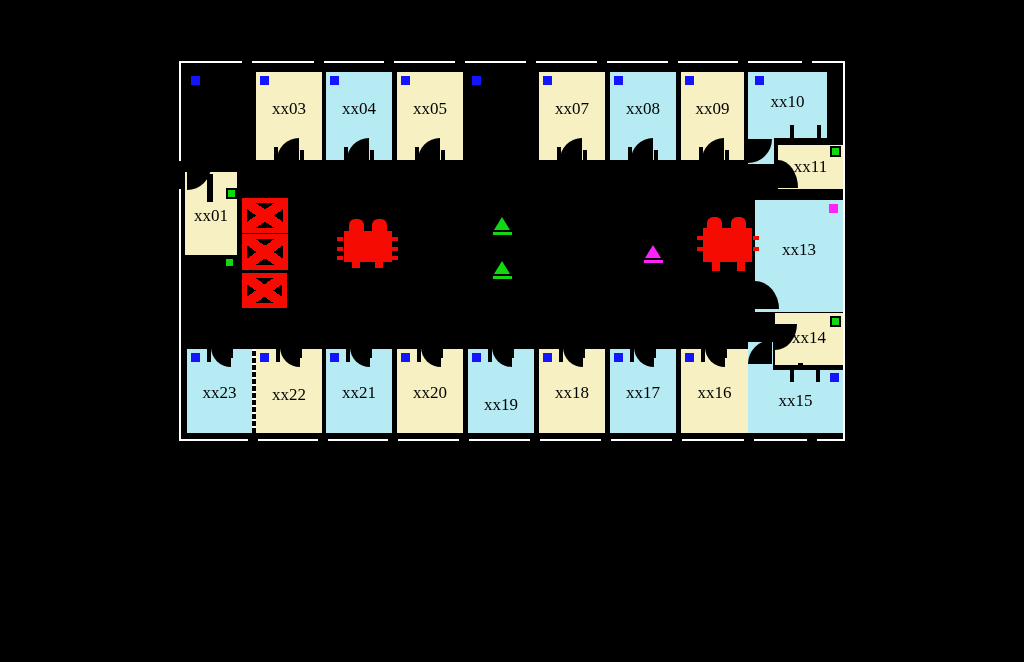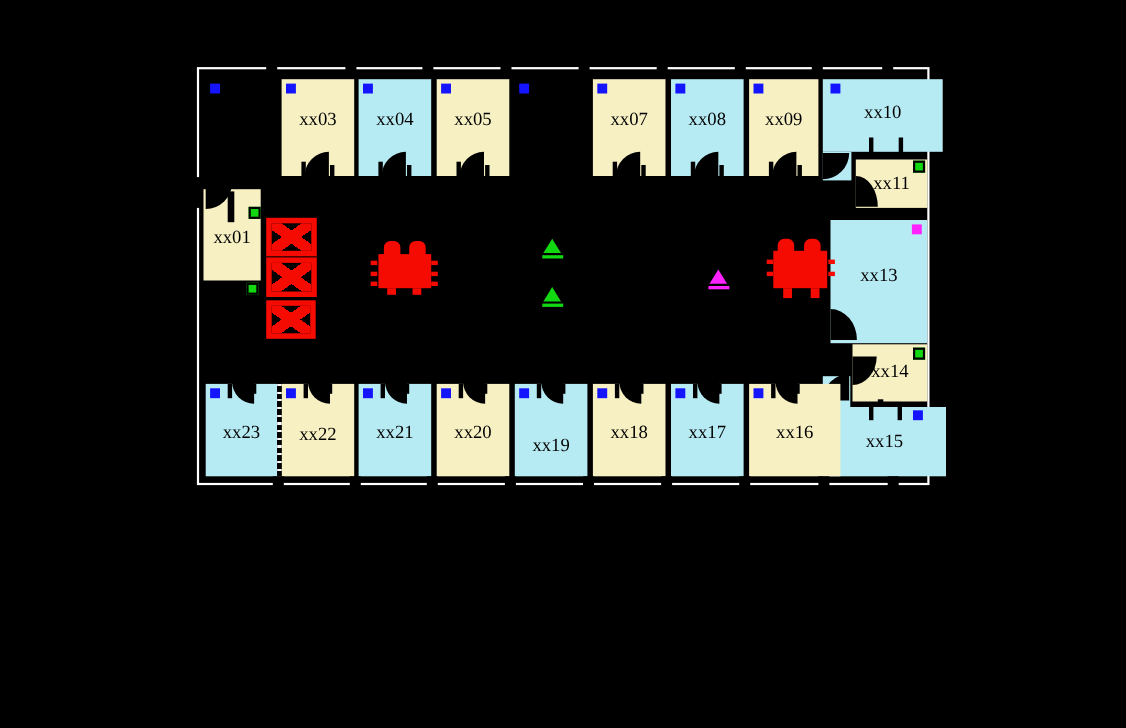--- a/index.html
+++ b/index.html
@@ -63,21 +63,21 @@
     <div class="abs" style="left: 654px; top: 150px; width: 4px; height: 10px; background: rgb(0, 0, 0);"></div>
     <div class="abs" style="left: 631px; top: 138px; width: 22px; height: 22px; background: rgb(0, 0, 0); border-radius: 100% 0px 0px;"></div>
     <div class="abs" style="left: 681px; top: 72px; width: 63px; height: 88px; background: rgb(247, 240, 195);">
       <div class="lbl" style="top: 28px;">xx09</div>
     </div>
     <div class="abs" style="left: 685px; top: 76px; width: 9px; height: 9px; background: rgb(20, 20, 255);"></div>
     <div class="abs" style="left: 699px; top: 147px; width: 4px; height: 13px; background: rgb(0, 0, 0);"></div>
     <div class="abs" style="left: 725px; top: 150px; width: 4px; height: 10px; background: rgb(0, 0, 0);"></div>
     <div class="abs" style="left: 702px; top: 138px; width: 22px; height: 22px; background: rgb(0, 0, 0); border-radius: 100% 0px 0px;"></div>
     <div class="abs" style="left: 748px; top: 138px; width: 26px; height: 26px; background: rgb(183, 235, 244);"></div>
-    <div class="abs" style="left: 748px; top: 72px; width: 109px; height: 66px; background: rgb(183, 235, 244);">
+    <div class="abs" style="left: 748px; top: 72px; width: 79px; height: 66px; background: rgb(183, 235, 244);">
       <div class="lbl" style="top: 21px;">xx10</div>
     </div>
     <div class="abs" style="left: 755px; top: 76px; width: 9px; height: 9px; background: rgb(20, 20, 255);"></div>
     <div class="abs" style="left: 748px; top: 139px; width: 24px; height: 24px; background: rgb(0, 0, 0); border-radius: 0px 0px 100%;"></div>
     <div class="abs" style="left: 790px; top: 125px; width: 4px; height: 15px; background: rgb(0, 0, 0);"></div>
     <div class="abs" style="left: 817px; top: 125px; width: 4px; height: 15px; background: rgb(0, 0, 0);"></div>
     <div class="abs" style="left: 778px; top: 145px; width: 65px; height: 44px; background: rgb(247, 240, 195);">
       <div class="lbl" style="top: 13px;">xx11</div>
     </div>
     <div class="abs" style="left: 830px; top: 146px; width: 11px; height: 11px; background: rgb(18, 216, 18); border: 2px solid rgb(0, 0, 0);"></div>
@@ -87,28 +87,28 @@
     </div>
     <div class="abs" style="left: 829px; top: 204px; width: 9px; height: 9px; background: rgb(255, 34, 255);"></div>
     <div class="abs" style="left: 755px; top: 281px; width: 24px; height: 28px; background: rgb(0, 0, 0); border-radius: 0px 100% 0px 0px;"></div>
     <div class="abs" style="left: 775px; top: 313px; width: 68px; height: 52px; background: rgb(247, 240, 195);">
       <div class="lbl" style="top: 16px;">xx14</div>
     </div>
     <div class="abs" style="left: 830px; top: 316px; width: 11px; height: 11px; background: rgb(18, 216, 18); border: 2px solid rgb(0, 0, 0);"></div>
     <div class="abs" style="left: 775px; top: 324px; width: 22px; height: 26px; background: rgb(0, 0, 0); border-radius: 0px 0px 100%;"></div>
     <div class="abs" style="left: 798px; top: 363px; width: 5px; height: 15px; background: rgb(0, 0, 0);"></div>
     <div class="abs" style="left: 748px; top: 342px; width: 25px; height: 28px; background: rgb(183, 235, 244);"></div>
-    <div class="abs" style="left: 748px; top: 370px; width: 112px; height: 63px; background: rgb(183, 235, 244);">
+    <div class="abs" style="left: 748px; top: 370px; width: 95px; height: 63px; background: rgb(183, 235, 244);">
       <div class="lbl" style="top: 22px;">xx15</div>
     </div>
     <div class="abs" style="left: 830px; top: 373px; width: 9px; height: 9px; background: rgb(20, 20, 255);"></div>
     <div class="abs" style="left: 748px; top: 340px; width: 24px; height: 24px; background: rgb(0, 0, 0); border-radius: 100% 0px 0px;"></div>
     <div class="abs" style="left: 790px; top: 368px; width: 4px; height: 14px; background: rgb(0, 0, 0);"></div>
     <div class="abs" style="left: 816px; top: 368px; width: 4px; height: 14px; background: rgb(0, 0, 0);"></div>
-    <div class="abs" style="left: 681px; top: 349px; width: 83px; height: 84px; background: rgb(247, 240, 195);">
+    <div class="abs" style="left: 681px; top: 349px; width: 67px; height: 84px; background: rgb(247, 240, 195);">
       <div class="lbl" style="top: 35px;">xx16</div>
     </div>
     <div class="abs" style="left: 685px; top: 353px; width: 9px; height: 9px; background: rgb(20, 20, 255);"></div>
     <div class="abs" style="left: 701px; top: 349px; width: 4px; height: 13px; background: rgb(0, 0, 0);"></div>
     <div class="abs" style="left: 723px; top: 349px; width: 4px; height: 9px; background: rgb(0, 0, 0);"></div>
     <div class="abs" style="left: 705px; top: 347px; width: 20px; height: 20px; background: rgb(0, 0, 0); border-radius: 0px 0px 0px 100%;"></div>
     <div class="abs" style="left: 610px; top: 349px; width: 66px; height: 84px; background: rgb(183, 235, 244);">
       <div class="lbl" style="top: 35px;">xx17</div>
     </div>
     <div class="abs" style="left: 614px; top: 353px; width: 9px; height: 9px; background: rgb(20, 20, 255);"></div>

